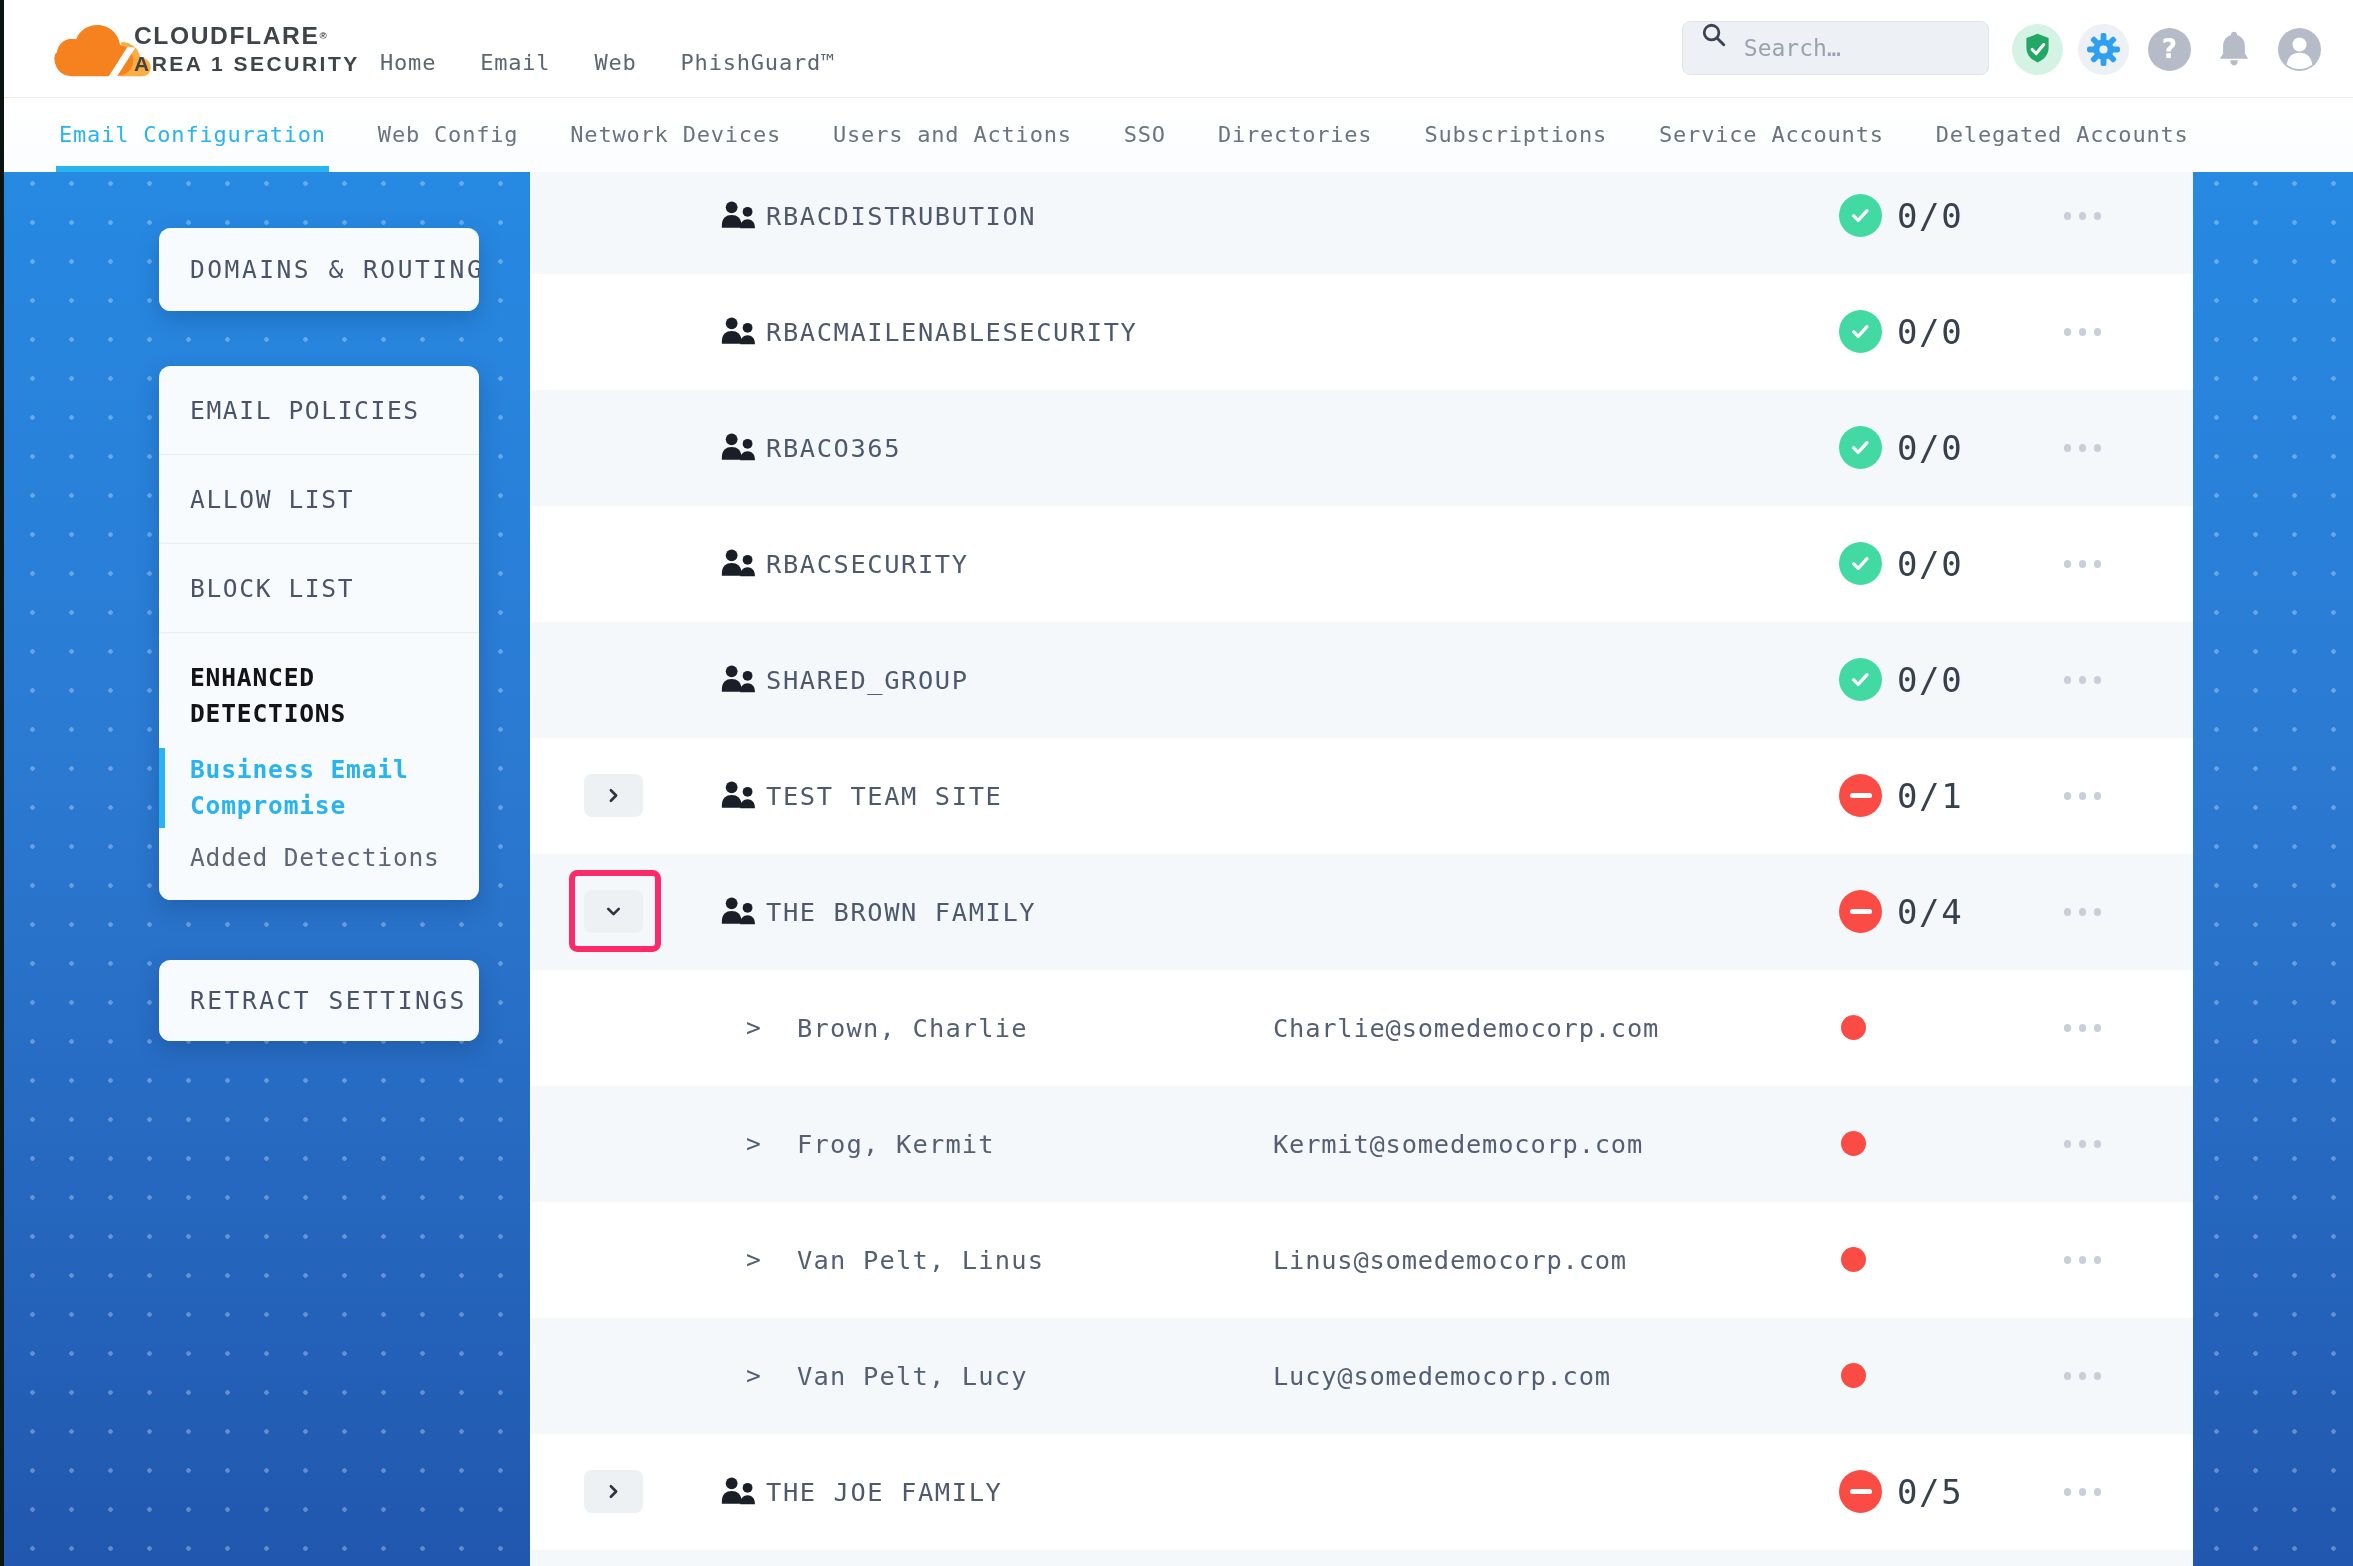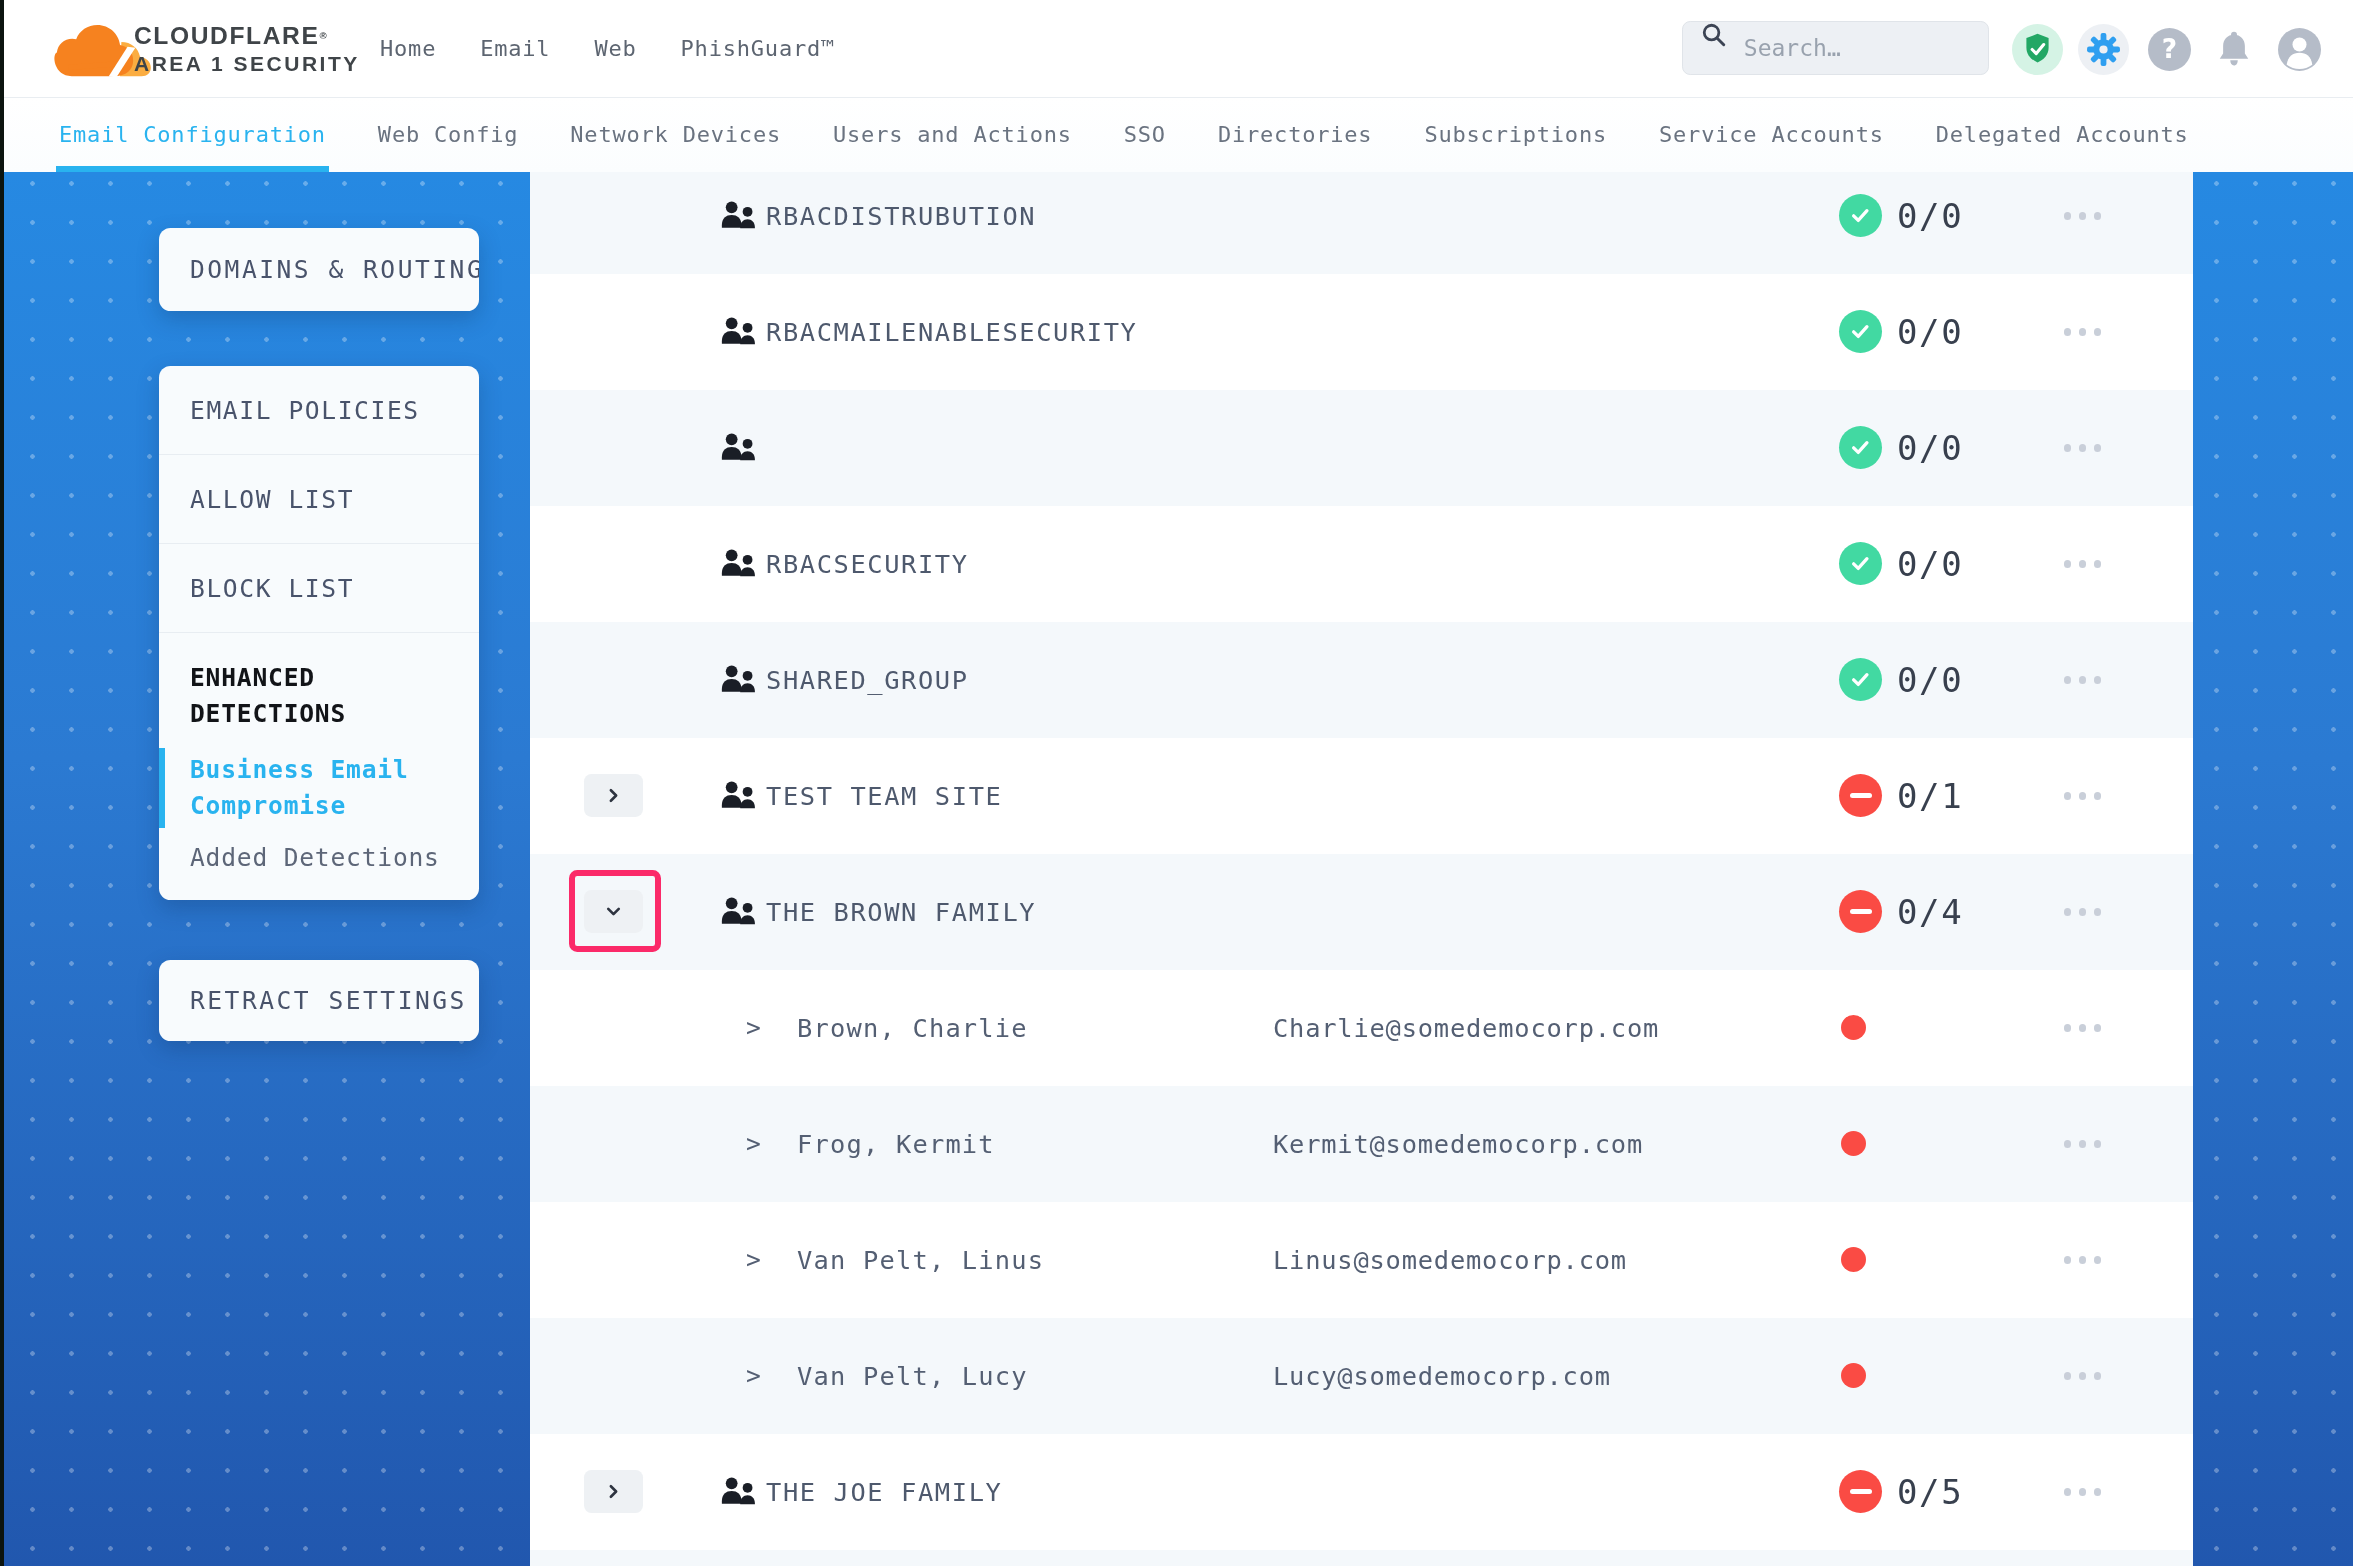--- a/index.html
+++ b/index.html
@@ -12,21 +12,21 @@
   
   .edge-strip{position:absolute;left:0;top:0;width:4.1px;height:1567px;background:#0c140f;z-index:60;}
 
   
   .header{position:absolute;left:0;top:0;width:2354px;height:97px;background:#fff;border-bottom:1.6px solid #e9edf1;z-index:40;}
   .logo-cloud{position:absolute;left:41px;top:11.5px;width:128px;height:72px;}
   .logo-text{position:absolute;left:134px;top:21px;font-family:"Liberation Sans",sans-serif;color:#3f4448;}
   .logo-l1{font-size:24.6px;font-weight:800;letter-spacing:1.6px;line-height:29.5px;white-space:nowrap;}
   .logo-mark{font-size:9.8px;vertical-align:top;}
   .logo-l2{font-size:21px;font-weight:700;letter-spacing:2.5px;line-height:26px;white-space:nowrap;}
-  .hnav{position:absolute;left:380px;top:0;height:97px;display:flex;align-items:center;gap:44px;}
+  .hnav{position:absolute;left:380px;top:14px;height:97px;display:flex;align-items:center;gap:44px;}
   .hnav-item{font-size:22px;color:#5d6571;letter-spacing:0.8px;white-space:nowrap;cursor:pointer;}
   .search{position:absolute;left:1682px;top:21px;width:307px;height:54px;box-sizing:border-box;
     background:#edf0f4;border:1.6px solid #e0e4e9;border-radius:8.2px;display:flex;padding-left:18px;gap:14.8px;}
   .search input{border:none;outline:none;background:transparent;font-family:"DejaVu Sans Mono",monospace;
     font-size:23px;color:#3c4454;width:205px;}
   .search input::placeholder{color:#99a2ae;}
   .hicon{position:absolute;cursor:pointer;}
   .icon-shield{left:2012px;top:24px;width:51px;height:51px;}
   .icon-gear{left:2078px;top:24px;width:51px;height:51px;}
   .icon-help{left:2148px;top:28px;width:43px;height:43px;}
@@ -232,20 +232,21 @@
           <i></i>
         </div>
       </div>
       <div class="row alt">
         <div class="gicon"><svg viewBox="0 0 46 38" width="38" height="31">
             <circle cx="14" cy="9" r="7.2" fill="#1a1e26"></circle>
             <path d="M2 31 c0-8.5 5-12.5 12-12.5 s12 4 12 12.5 v3 H2 Z" fill="#1a1e26"></path>
             <circle cx="33.5" cy="14.5" r="6" fill="#1a1e26"></circle>
             <path d="M24.5 34 c0-7 4-10.5 9-10.5 s9 3.5 9 10.5 v0.5 h-18 Z" fill="#1a1e26"></path>
           </svg></div>
+        <div class="gname">RBACO365</div>
         <div class="badge green">
           <svg width="24.6" height="24.6" viewBox="0 0 24 24">
             <polyline points="5.5,12.5 10,17 18.5,7.5" stroke="#fff" stroke-width="3.2" fill="none" stroke-linecap="round" stroke-linejoin="round"></polyline>
           </svg>
         </div>
         <div class="count">0/0</div>
         <div class="menu">
           <i></i>
           <i></i>
           <i></i>

